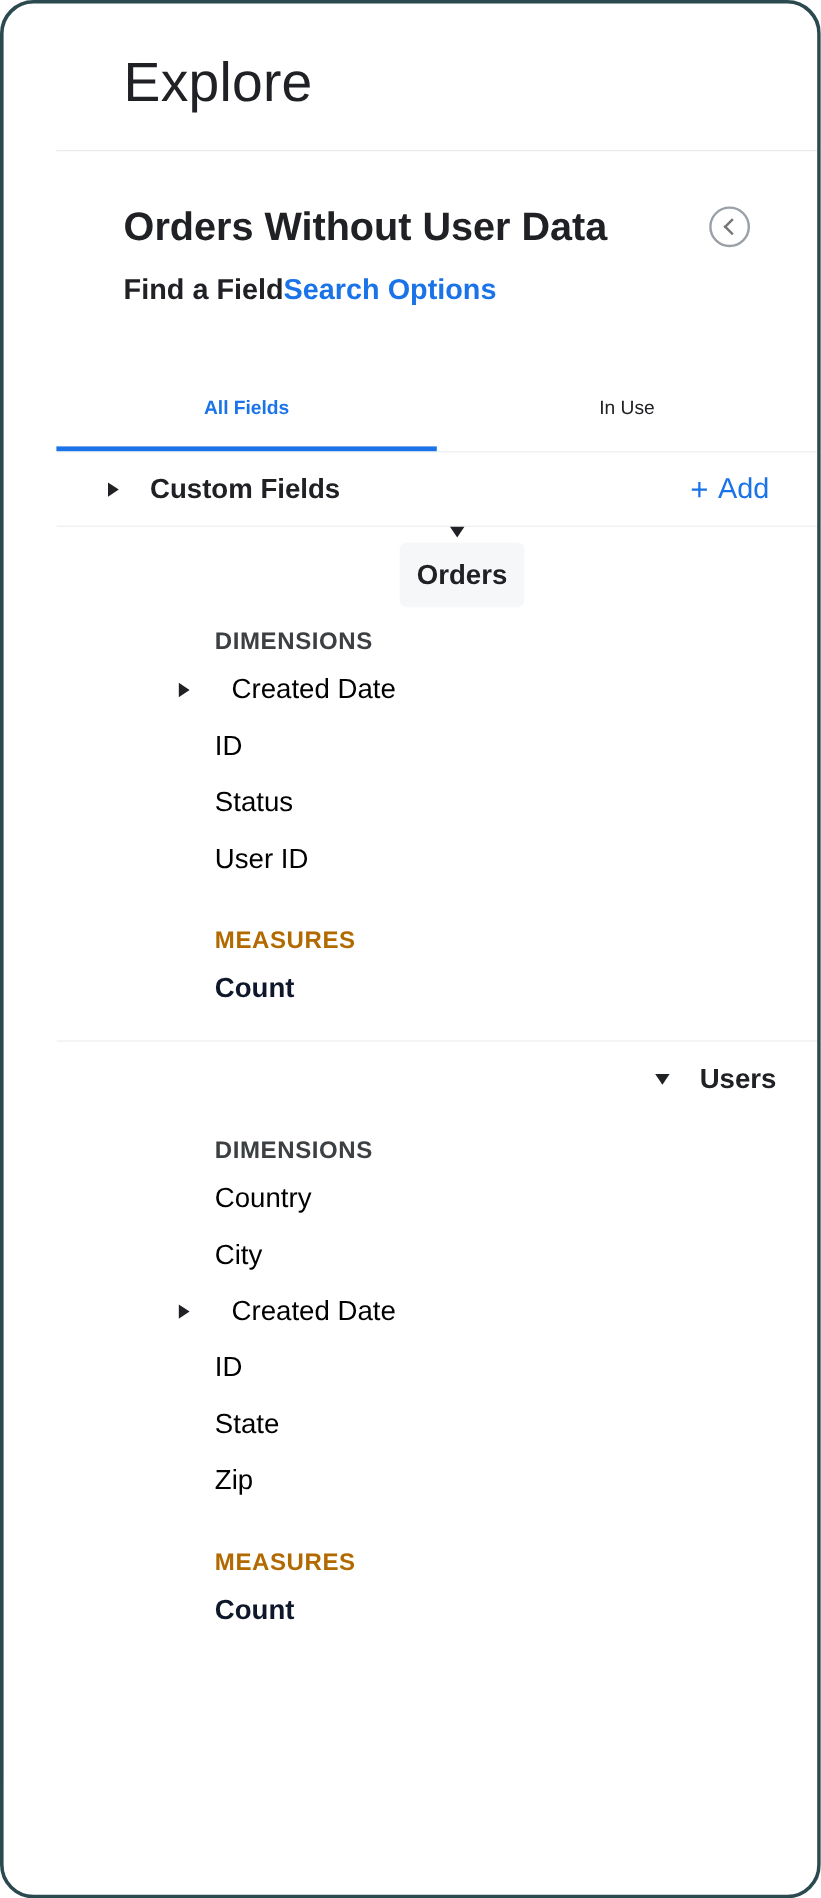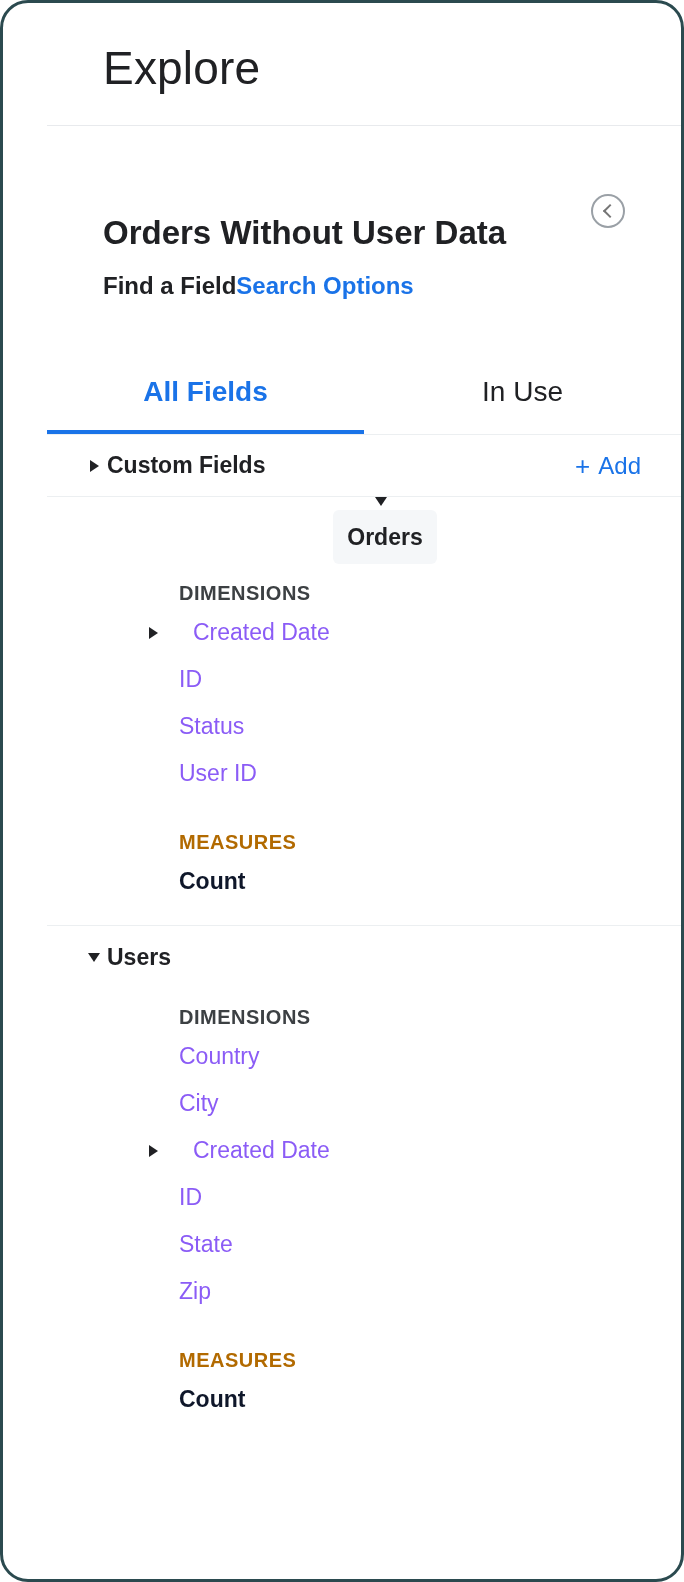--- a/index.html
+++ b/index.html
@@ -36,21 +36,20 @@
   }
   .section-title-row {
     display: flex;
     align-items: center;
     justify-content: space-between;
   }
   .section-title {
     font-size: 33px;
     font-weight: 600;
     color: #202124;
-    margin-top: 44px;
   }
   .collapse-btn {
     width: 34px;
     height: 34px;
     border: 2px solid #9aa0a6;
     border-radius: 50%;
     display: flex;
     align-items: center;
     justify-content: center;
     color: #5f6368;
@@ -101,39 +100,41 @@
 
   .tabs {
     margin-top: 56px;
     display: flex;
     border-bottom: 1px solid #eceff1;
   }
   .tab {
     flex: 1;
     text-align: center;
     padding: 20px 0 22px 0;
-    font-size: 28px;
+    font-size: 16px;
     font-weight: 500;
     color: #202124;
   }
   .tab.active {
     color: #1a73e8;
     border-bottom: 4px solid #1a73e8;
     font-weight: 600;
   }
 
   .tree { flex: 1; overflow: auto; }
 
   .row {
     display: flex;
     align-items: center;
     min-height: 62px;
     padding: 0 34px 0 34px;
+    gap: 18px;
     font-size: 23px;
     color: #202124;
+    justify-content: flex-end;
   }
   .row.group {
     font-weight: 600;
   }
   .row.group.highlight {
     background: #f5f7f9;
     border-radius: 6px;
     margin: 4px 28px 0 70px;
     padding: 0 14px;
     min-height: 54px;
@@ -177,21 +178,21 @@
     font-size: 20px;
     font-weight: 700;
     letter-spacing: 0.5px;
     color: #3c4043;
     padding: 18px 0 4px 132px;
   }
   .subheader.measures { color: #b26a00; padding-top: 34px; }
 
   .field {
     font-size: 23px;
-    color: #8b5cf6;
+    color: #000000;
     padding: 10px 0 10px 132px;
     min-height: 46px;
     display: flex;
     align-items: center;
     gap: 14px;
   }
   .field.measure { color: #0f172a; font-weight: bold; }
   .field .arrow-slot {
     width: 0;
     margin-left: -38px;

